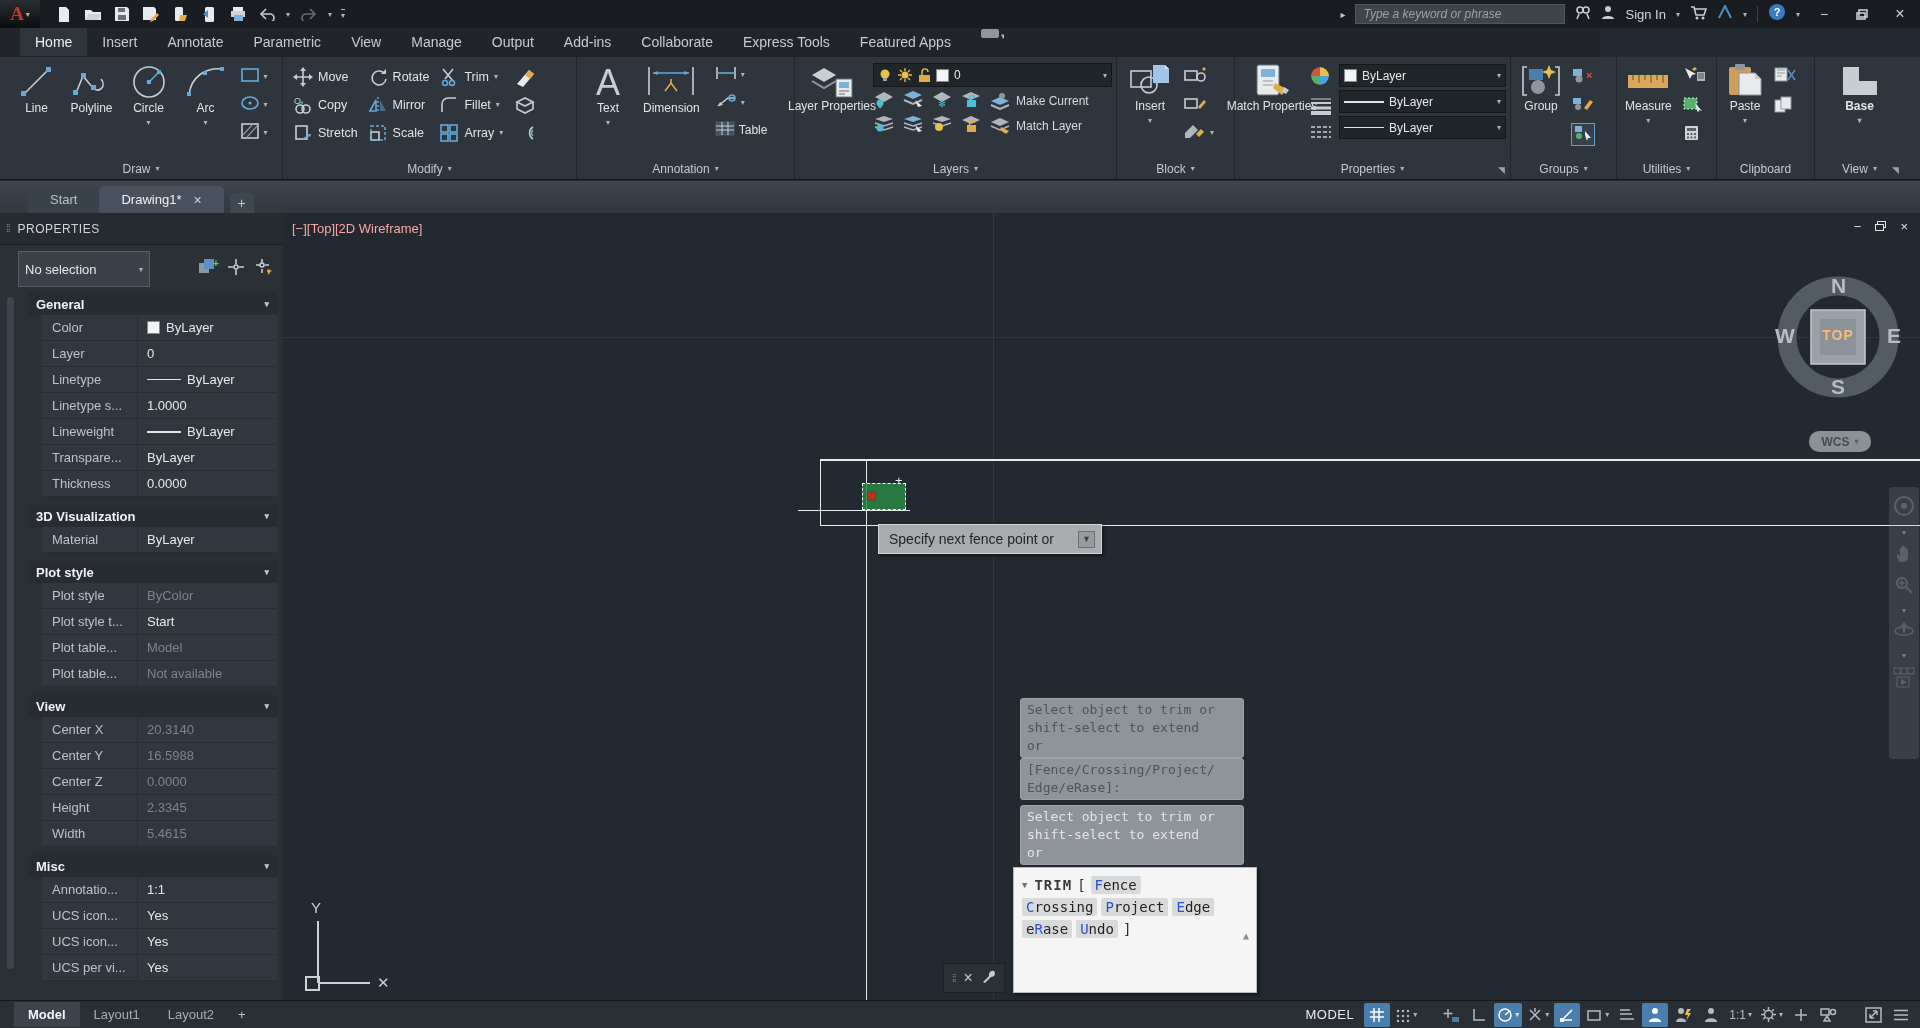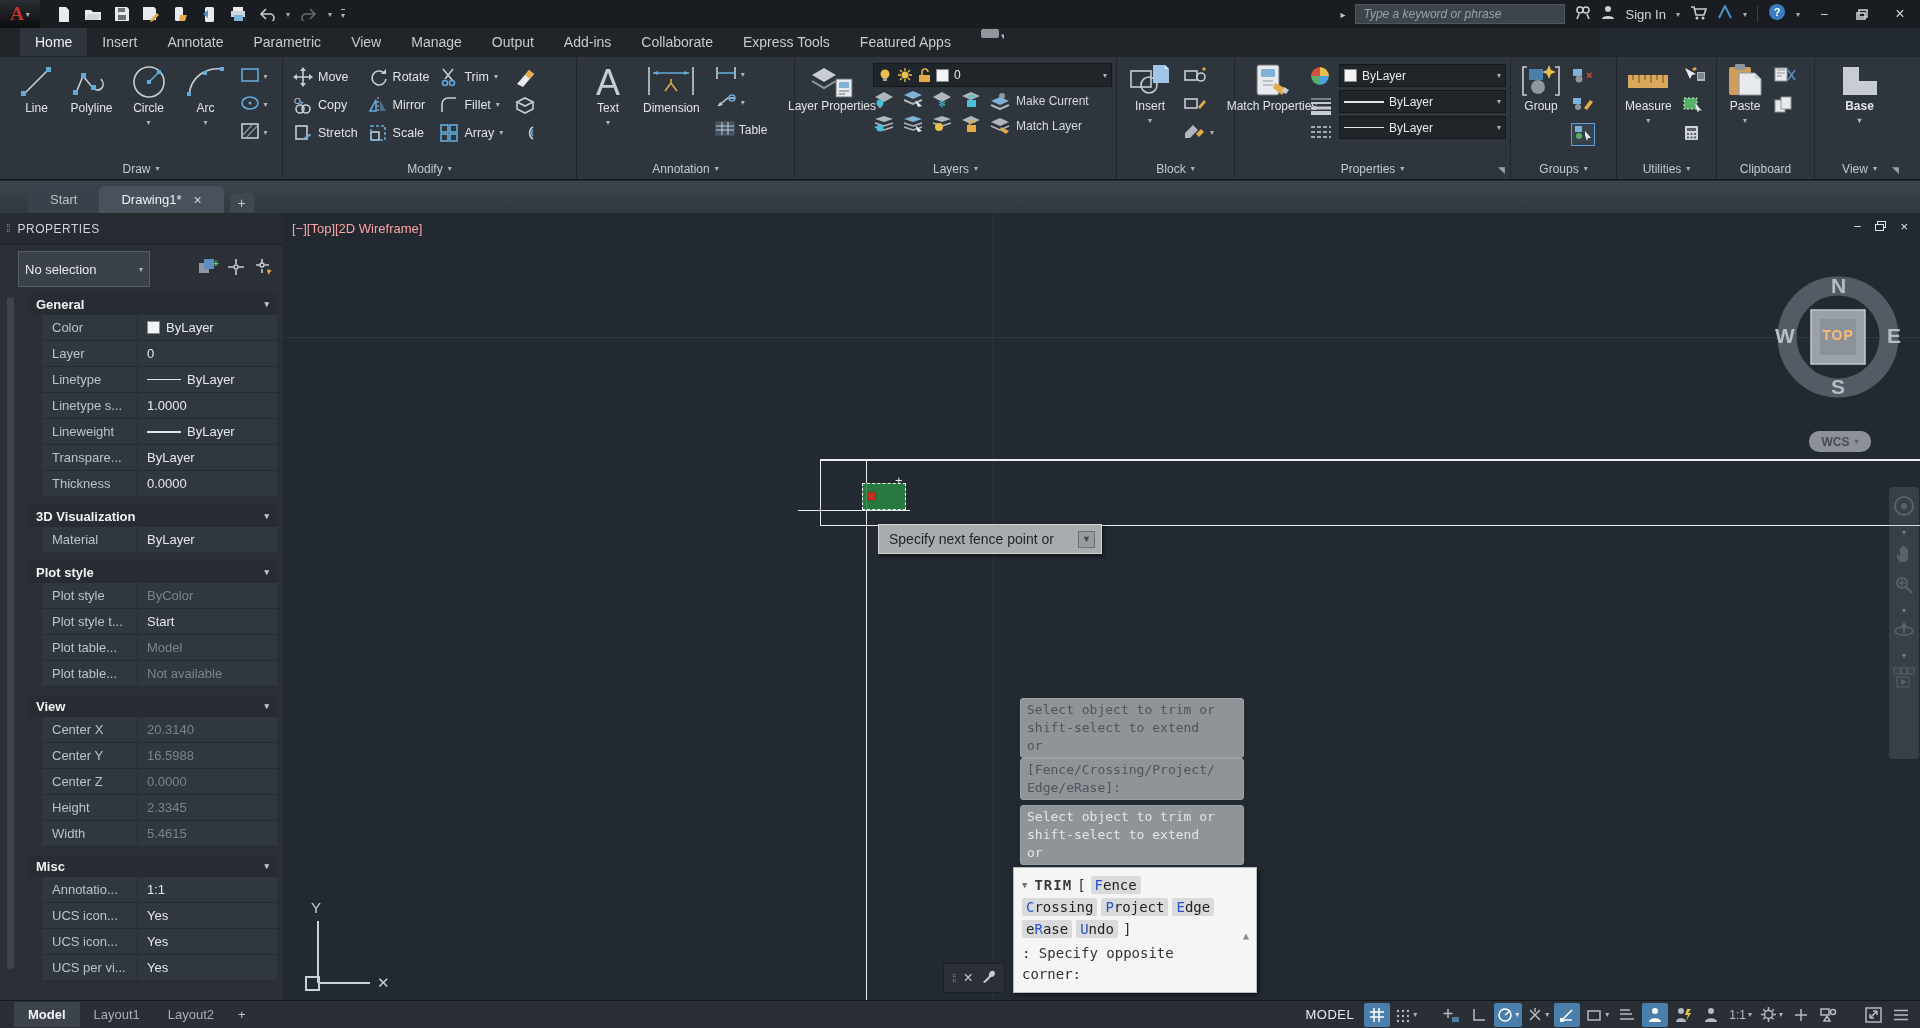--- a/index.html
+++ b/index.html
@@ -1074,21 +1074,20 @@
             <span class="chip"><b>E</b>dge</span>
           </span>
         </div>
       <div class="cline">
           <span class="chipslot" style="display:flex;gap:4px;">
             <span class="chip">e<b>R</b>ase</span>
             <span class="chip"><b>U</b>ndo</span>
           </span>
           <span>]</span>
         </div>
-      <div class="cprompt">: Specify opposite corner:</div>
       <span class="cup">▲</span>
     </div>
 
     <div class="gripbar">
       <span class="grip">⁞⁞</span>
       <span>×</span>
       <span><svg width="15" height="14">
             <path d="M13 2a4 4 0 0 0-5 5L2 13l2 1 6-6a4 4 0 0 0 4-4z" fill="#c3c9cf"></path>
           </svg></span>
     </div>

